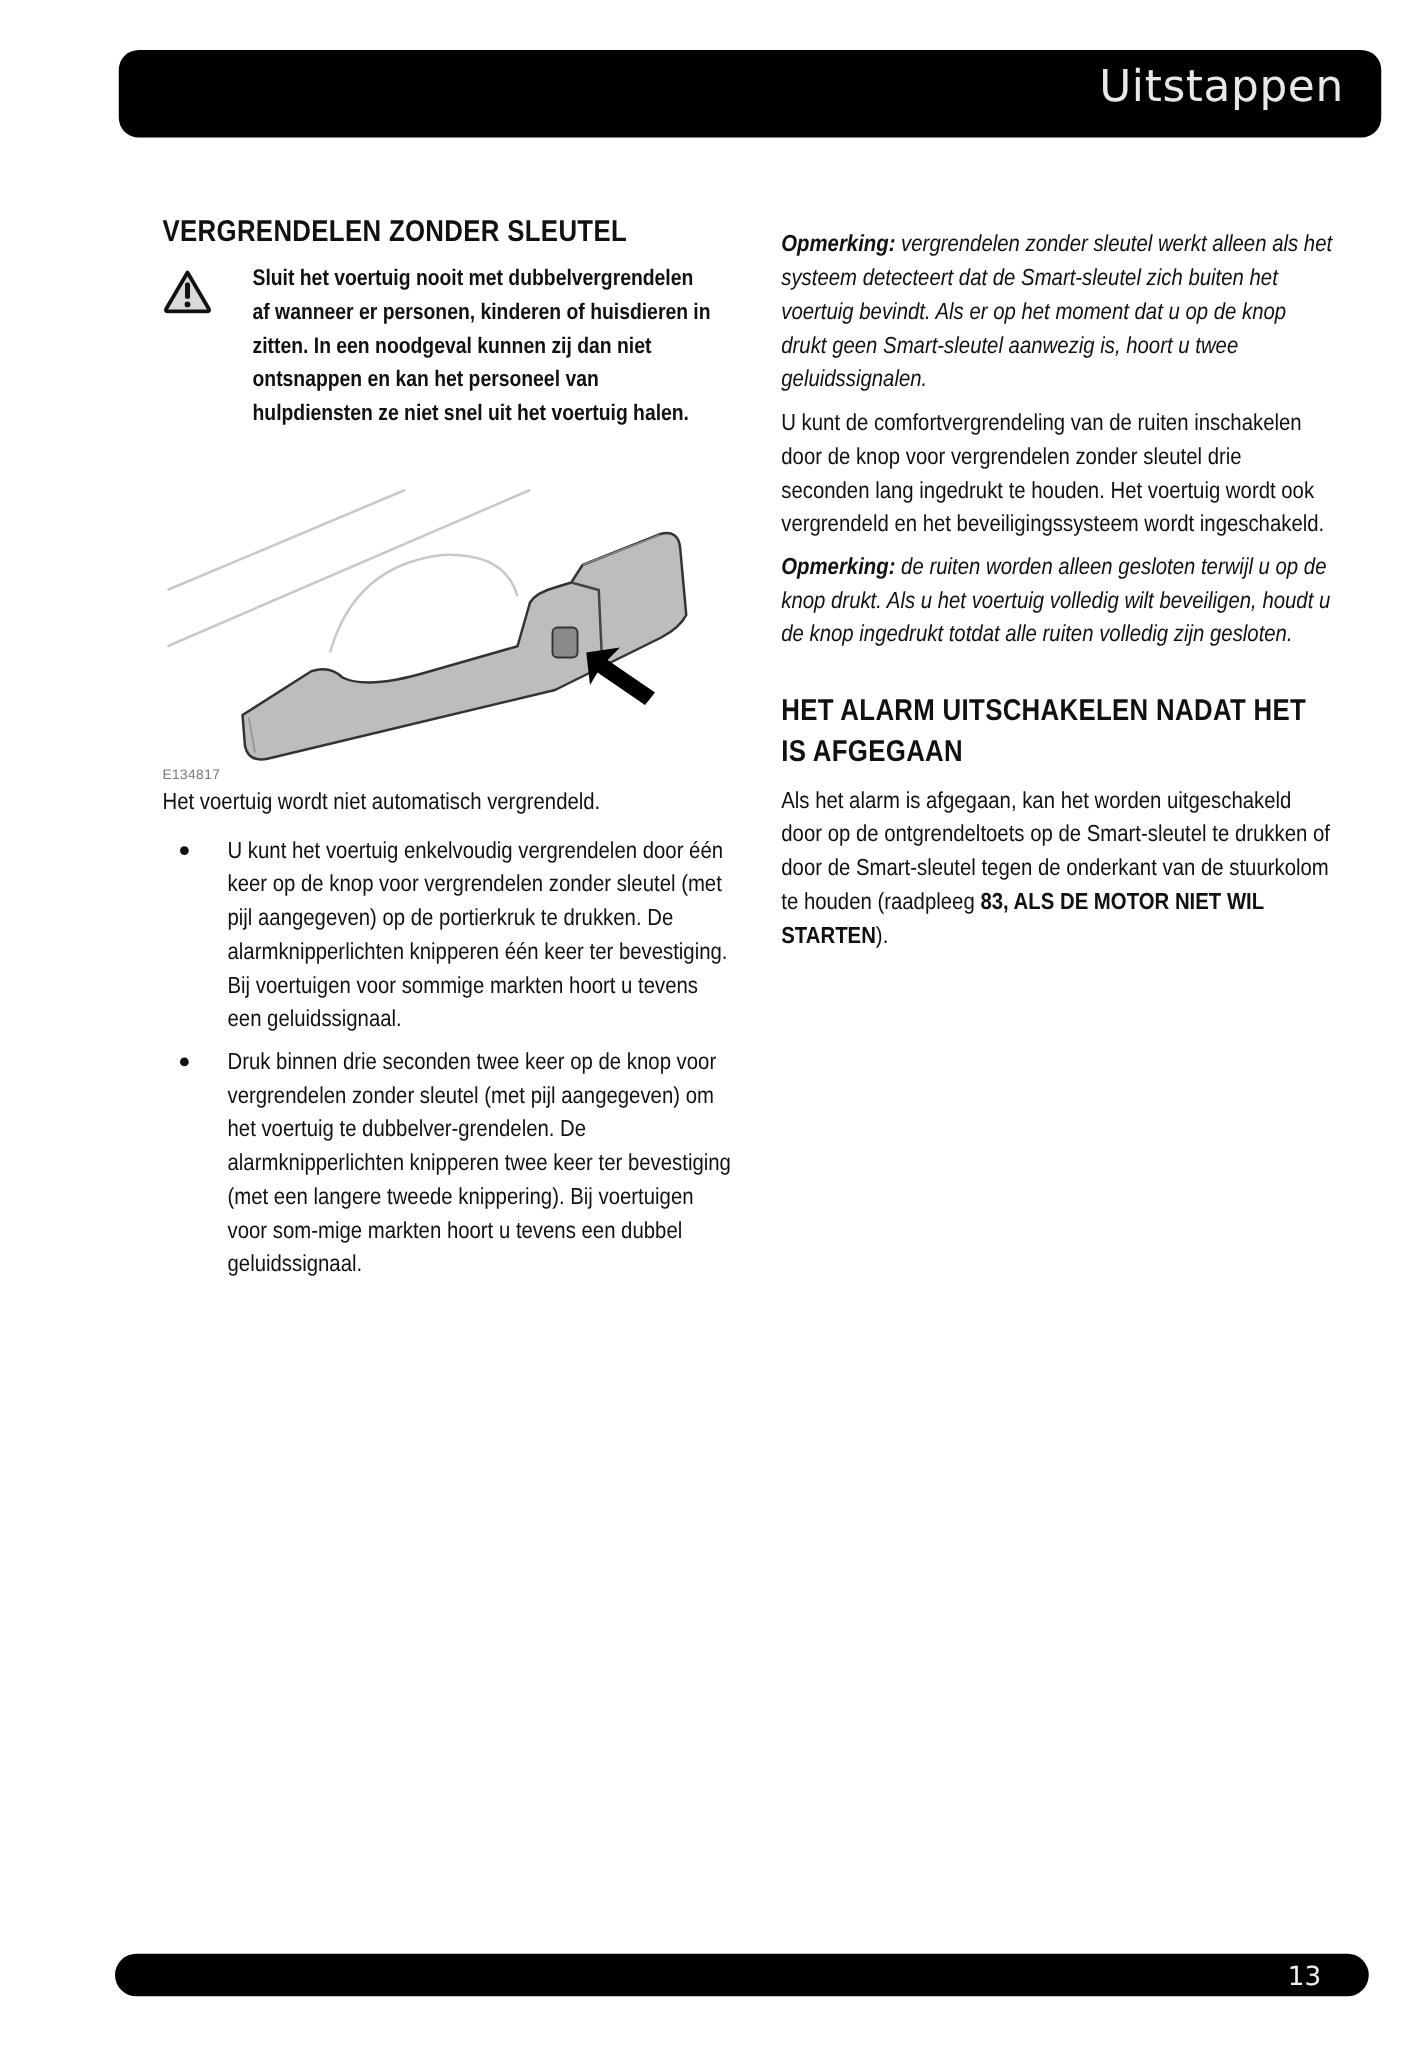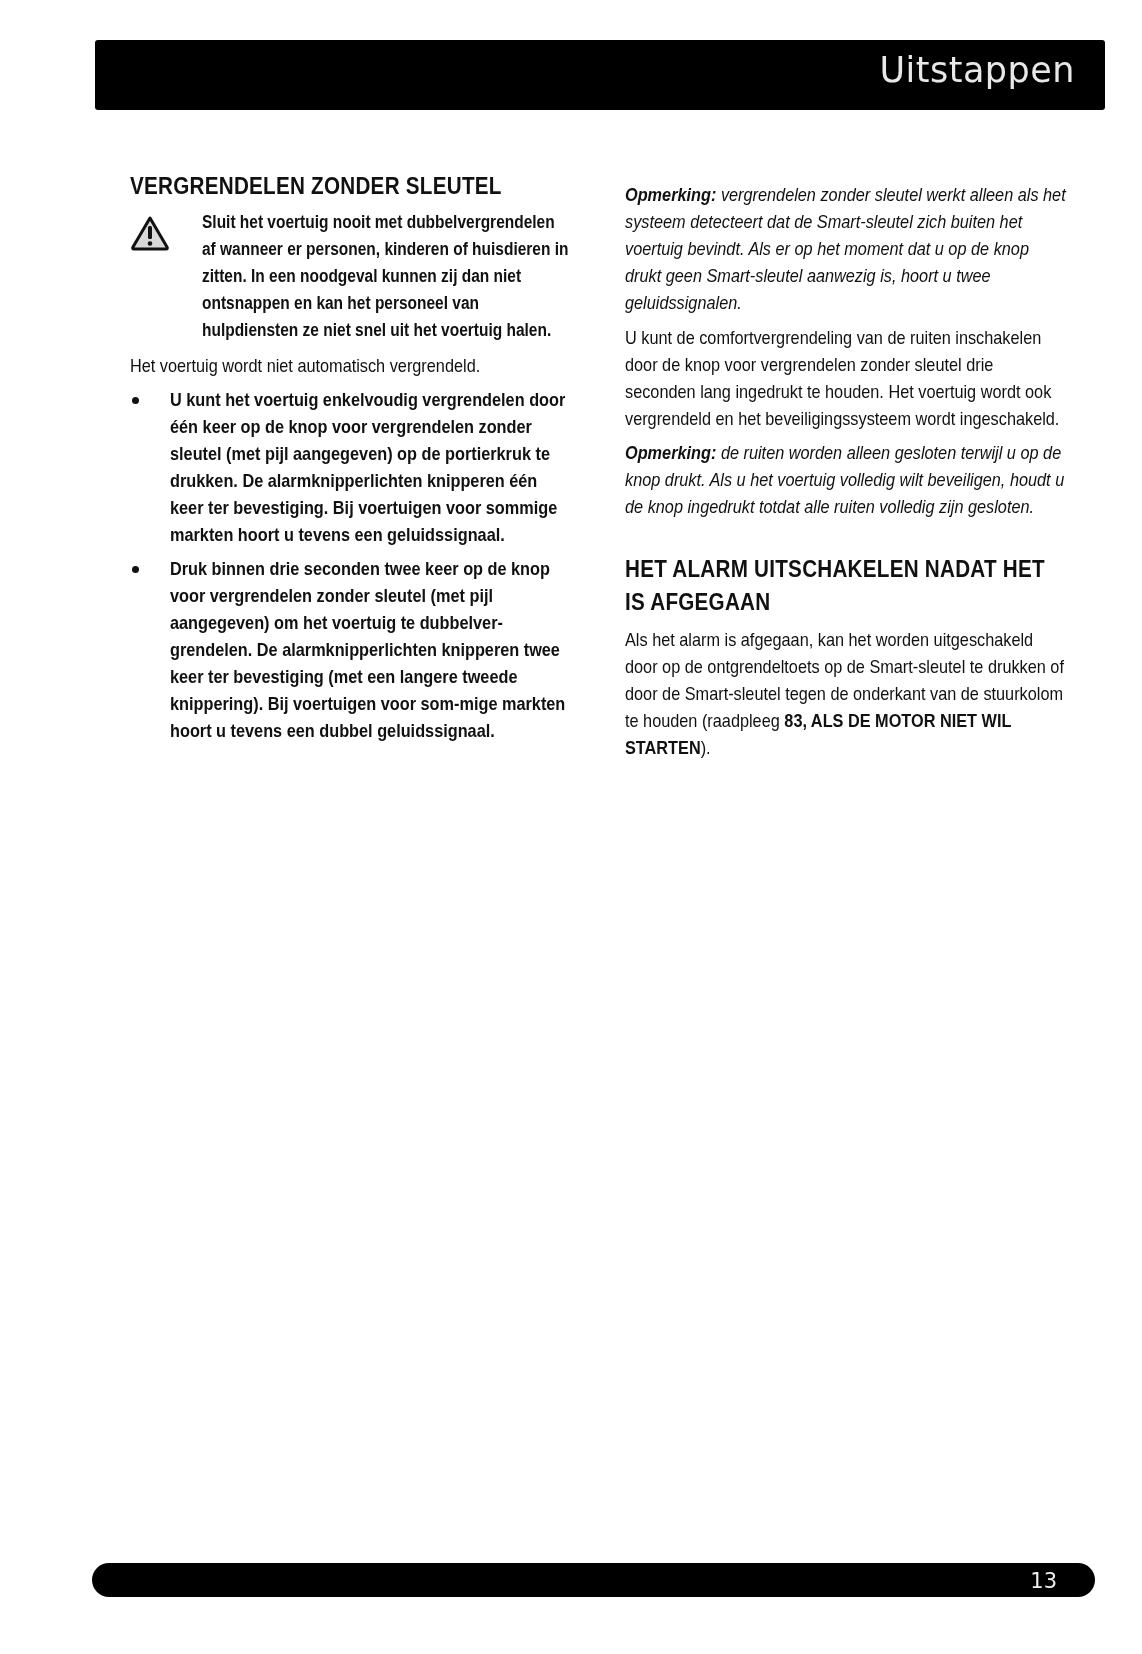--- a/index.html
+++ b/index.html
@@ -2,21 +2,21 @@
 <html><head>
   <meta charset="utf-8">
   <style>
     html, body { margin: 0; padding: 0; background: #ffffff; }
     body {
       width: 1142px; height: 1654px; position: relative; overflow: hidden;
       font-family: "Liberation Sans", sans-serif; color: #111111;
     }
     .header-bar {
       position: absolute; left: 95px; top: 40px; width: 1010px; height: 70px;
-      background: #000000; border-radius: 3px;
+      background: #000000; border-radius: 16px;
     }
     .header-title {
       position: absolute; right: 30px; top: 10px;
       font-family: "DejaVu Sans", sans-serif; font-size: 35px; color: #e8e8e8;
       letter-spacing: 0.5px;
     }
     .footer-bar {
       position: absolute; left: 92px; top: 1563px; width: 1003px; height: 34px;
       background: #000000; border-radius: 17px;
     }
@@ -49,21 +49,21 @@
     }
     .figure svg { position: absolute; left: 0; top: 0; }
     .fig-code {
       position: absolute; left: 6px; top: 262px;
       font-size: 11px; color: #777777; letter-spacing: 0.3px;
     }
     .body-text {
       font-size: 18.5px; line-height: 27px; margin: 0 0 7px 0;
       transform: scaleX(0.88); transform-origin: left; width: 500px;
     }
-    .bullets { list-style: none; margin: 0; padding: 0; font-weight: bold; }
+    .bullets { list-style: none; margin: 12px; padding: 0; }
     .bullet {
       position: relative; padding-left: 40px; margin-bottom: 7px;
     }
     .bullet-dot {
       position: absolute; left: 2px; top: 11px; width: 7px; height: 7px;
       border-radius: 50%; background: #111111;
     }
     .bullet-text {
       font-size: 18.5px; line-height: 27px;
       transform: scaleX(0.88); transform-origin: left; width: 460px;
@@ -92,20 +92,34 @@
     <span class="warning-icon">
       <svg width="40" height="36" viewBox="0 0 40 36">
         <path d="M20 3 L37 32 Q38 34 36 34 L4 34 Q2 34 3 32 Z" fill="#d9d9d9" stroke="#111" stroke-width="3" stroke-linejoin="round"></path>
         <rect x="18" y="11" width="4" height="13" rx="1.5" fill="#111"></rect>
         <circle cx="20" cy="28.5" r="2.3" fill="#111"></circle>
       </svg>
     </span>
     <div class="warning-text">Sluit het voertuig nooit met dubbelvergrendelen af wanneer er personen, kinderen of huisdieren in zitten. In een noodgeval kunnen zij dan niet ontsnappen en kan het personeel van hulpdiensten ze niet snel uit het voertuig halen.</div>
   </div>
 
+  <div class="figure">
+    <svg width="440" height="262" viewBox="0 0 440 262">
+      <line x1="10" y1="120" x2="200" y2="40" stroke="#c8c8c8" stroke-width="2"></line>
+      <line x1="10" y1="165" x2="300" y2="40" stroke="#c8c8c8" stroke-width="2"></line>
+      <path d="M140 170 Q160 100 230 92 Q280 90 290 125" fill="none" stroke="#c8c8c8" stroke-width="2"></path>
+      <path d="M70 220 L125 185 Q140 180 150 190 Q170 200 220 185 L290 165 L300 130 Q305 122 320 118 L333 114 L342 100 L405 75 Q418 72 420 85 L425 140 Q420 150 405 158 L320 200 L90 255 Q75 258 72 245 Z" fill="#bdbdbd" stroke="#333" stroke-width="2" stroke-linejoin="round"></path>
+      <path d="M75 222 L80 250" stroke="#999" stroke-width="1.5"></path>
+      <path d="M333 114 L355 120 L358 185" fill="none" stroke="#444" stroke-width="2"></path>
+      <path d="M342 100 L404 76" fill="none" stroke="#888" stroke-width="1.5"></path>
+      <rect x="318" y="150" width="20" height="24" rx="4" fill="#8a8a8a" stroke="#333" stroke-width="1.5"></rect>
+      <path d="M345 170 L372 166 L362 176 L400 202 L392 212 L354 186 L348 196 Z" fill="#000"></path>
+    </svg>
+    <span class="fig-code">E134817</span>
+  </div>
 
   <p class="body-text">Het voertuig wordt niet automatisch vergrendeld.</p>
 
   <ul class="bullets">
     <li class="bullet">
       <span class="bullet-dot"></span>
       <div class="bullet-text">U kunt het voertuig enkelvoudig vergrendelen door één keer op de knop voor vergrendelen zonder sleutel (met pijl aangegeven) op de portierkruk te drukken. De alarmknipperlichten knipperen één keer ter bevestiging. Bij voertuigen voor sommige markten hoort u tevens een geluidssignaal.</div>
     </li>
     <li class="bullet">
       <span class="bullet-dot"></span>

